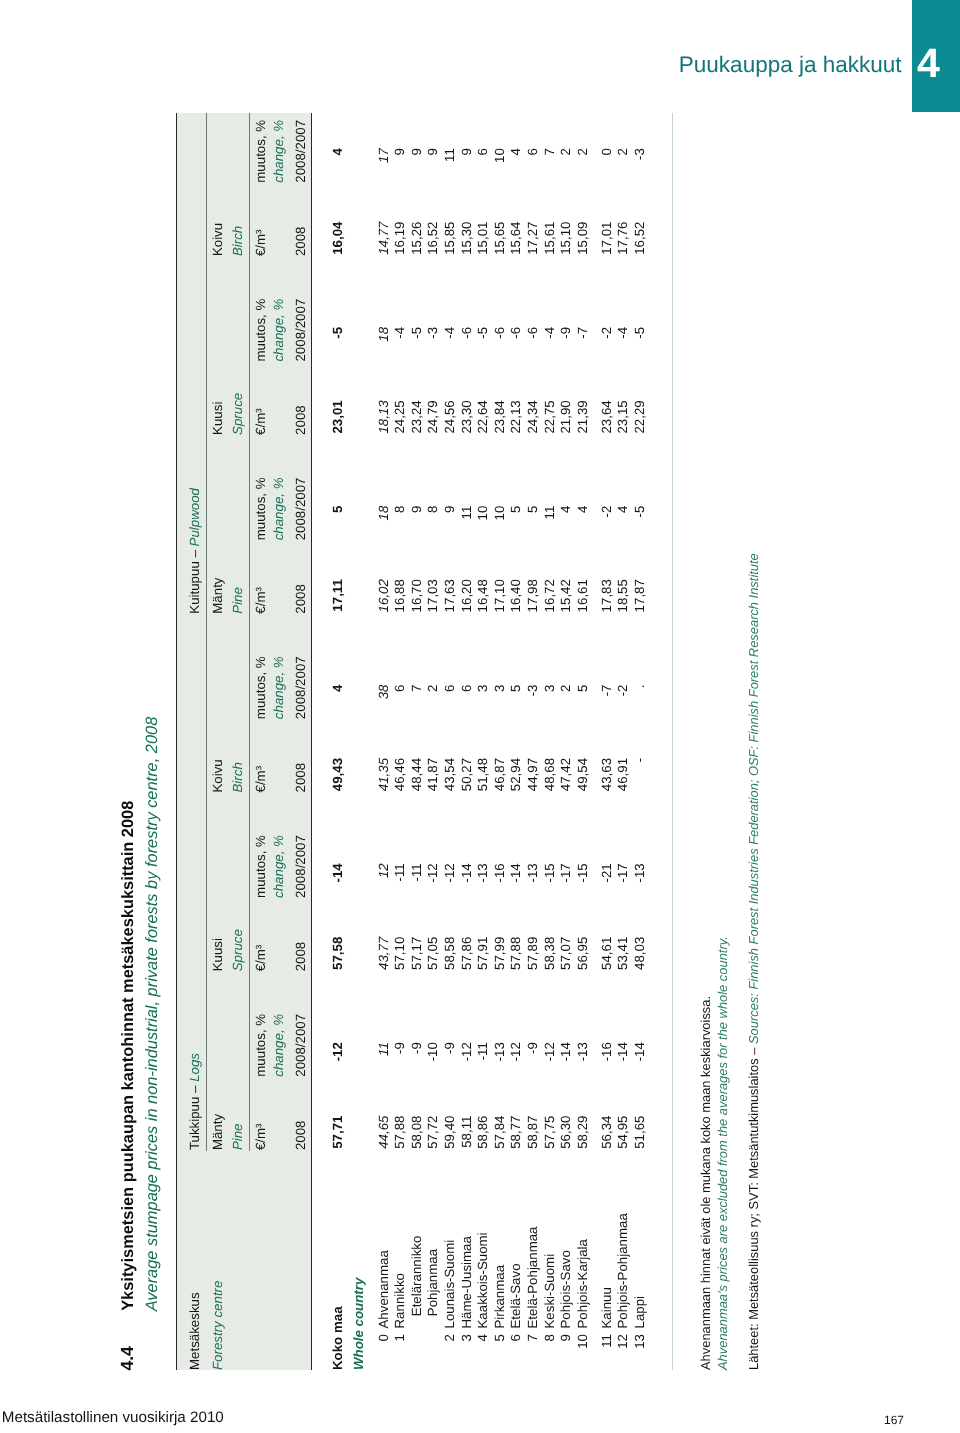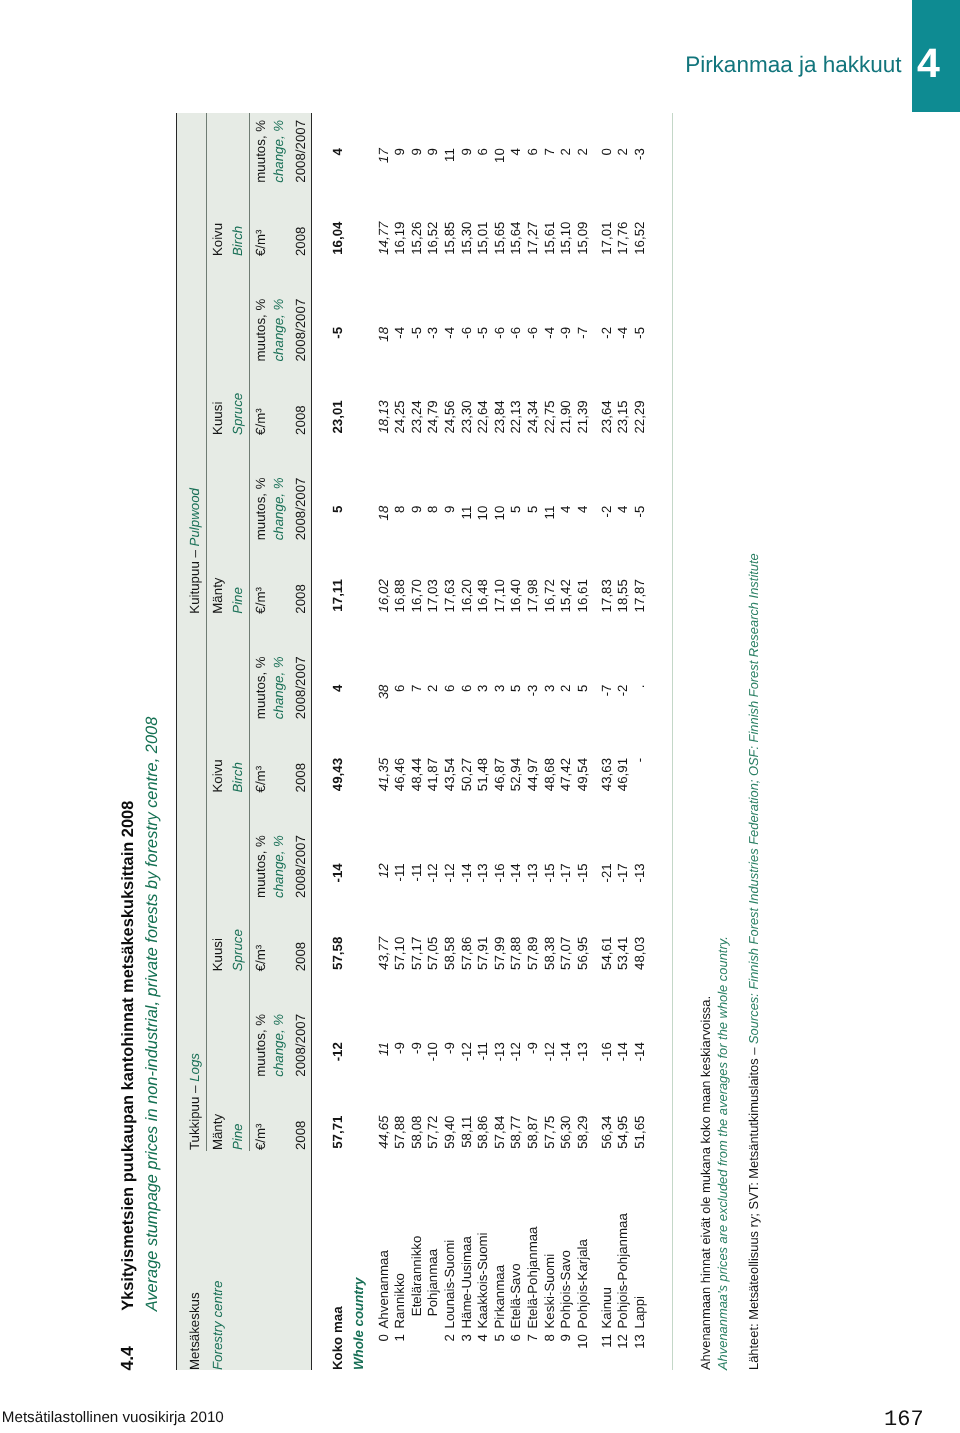--- a/index.html
+++ b/index.html
@@ -10,21 +10,21 @@
 
   
   #chapter-tab{position:absolute;left:912px;top:0;width:48px;height:112px;background:#0e8b92;}
   #chapter-num{position:absolute;left:-0.5px;top:43.4px;width:34px;text-align:center;color:#fff;
                font-size:41px;font-weight:700;line-height:41px;}
   #running-head{position:absolute;left:600px;width:301.5px;text-align:right;top:54.2px;
                 color:#12757c;font-size:22.5px;line-height:22.5px;white-space:nowrap;}
 
   
   #footer-left{position:absolute;left:1.8px;top:1409.5px;font-size:15.2px;line-height:15.2px;color:#131313;}
-  #footer-page{position:absolute;left:884px;top:1410.5px;font-size:22px;line-height:18px;color:#131313;font-family:Liberation Mono, monospace;}
+  #footer-page{position:absolute;left:884px;top:1410.5px;font-size:12px;line-height:18px;color:#131313;}
 
   
   #rot{position:absolute;left:176px;top:1370px;width:1257px;height:497px;
        transform:rotate(-90deg);transform-origin:0 0;}
   
 
   .sheet{position:relative;width:1257px;height:497px;}
 
   
   .rule{position:absolute;left:0;background:#272727;}
@@ -47,21 +47,21 @@
 
   .fn{position:absolute;font-size:12.9px;line-height:12.9px;color:#161616;white-space:nowrap;}
   .fn .en, .fn.en{color:#2a7f63;font-style:italic;}
 </style>
 </head>
 <body>
 
 <div id="chapter-tab">
   <div id="chapter-num">4</div>
 </div>
-<div id="running-head">Pirkanmaa ja hakkuut</div>
+<div id="running-head">Puukauppa ja hakkuut</div>
 
 <div id="footer-left">Metsätilastollinen vuosikirja 2010</div>
 <div id="footer-page">167</div>
 
 <div id="rot">
   <div class="sheet" id="sheet">
       <div class="hdrfill"></div>
       <div class="rule top"></div>
       <div class="rule headbot"></div>
       <div class="rule bottom"></div>

